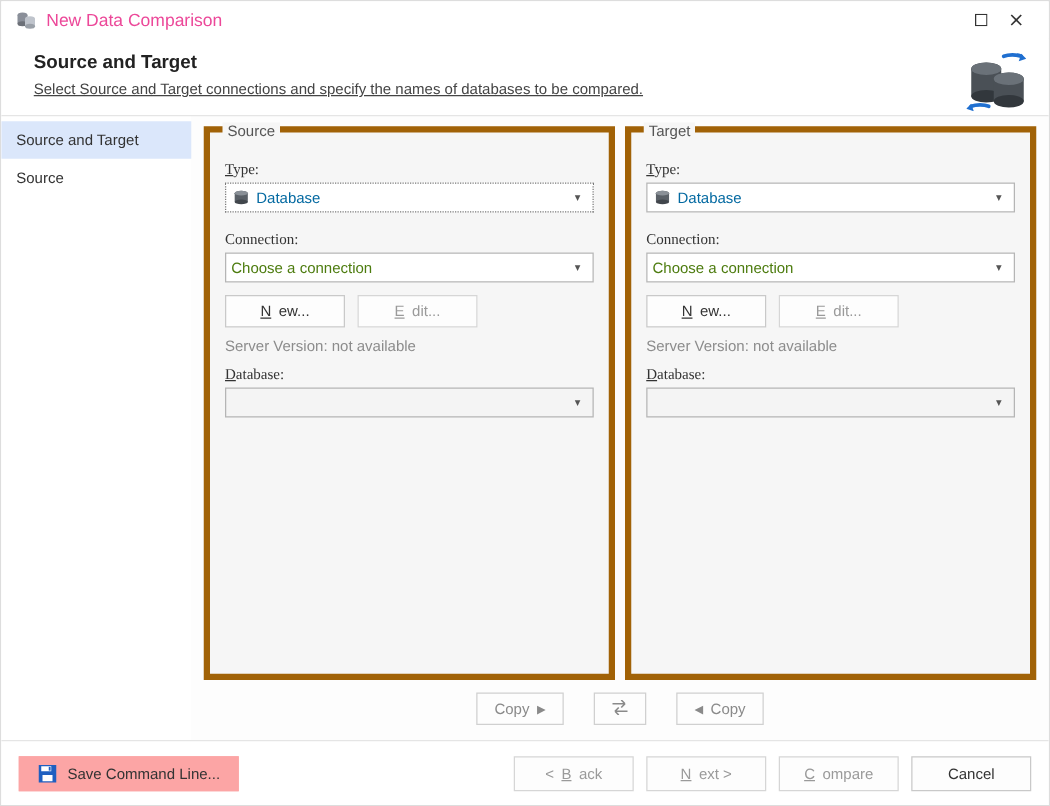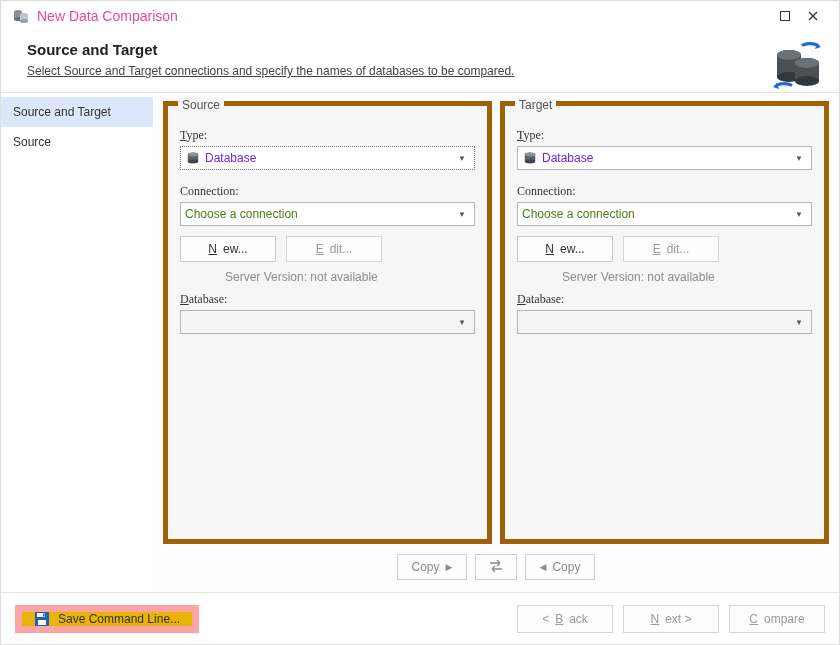--- a/index.html
+++ b/index.html
@@ -109,21 +109,21 @@
     background: #fff;
     border: 1px solid #b5b5b5;
     height: 24px;
     width: 100%;
     padding: 0 4px;
     position: relative;
   }
   .combo.dashed { border: 1px dotted #7a7a7a; }
   .combo.disabled { background:#f4f4f4; color:#999; }
   .combo .db-icon { width:16px; height:16px; margin-right:4px; display:inline-flex; align-items:center; justify-content:center; }
-  .combo .combo-text { flex:1; font-size:12px; color:#6d28d9; white-space:nowrap; overflow:hidden; }
+  .combo .combo-text { flex:1; font-size:12px; color:#0369a1; white-space:nowrap; overflow:hidden; }
   .combo.disabled .combo-text,
   .combo .placeholder { color:#4d7c0f; }
   .combo .arrow {
     width: 16px; display:flex; align-items:center; justify-content:center; color:#555; font-size:9px;
   }
   .btn-row { display:flex; gap:10px; margin-top:10px; margin-bottom:8px; }
   .btn {
     height: 26px;
     min-width: 96px;
     background: #fdfdfd;
@@ -132,25 +132,25 @@
     color: #333;
     display: inline-flex;
     align-items: center;
     justify-content: center;
     cursor: pointer;
     padding: 0 10px;
     gap: 6px;
   }
   .btn .ul { text-decoration: underline; }
   .btn.disabled { color:#9a9a9a; border-color:#d6d6d6; cursor:default; }
-  .server-version { font-size:12px; color:#8c8c8c; margin-top:2px; margin-bottom:8px;margin-left:45px; }
+  .server-version { font-size:12px; color:#8c8c8c; margin-top:2px; margin-bottom:8px; }
   .midbar {
     display:flex;
     justify-content:center;
-    gap:8px;
+    gap:24px;
     padding: 10px 0 4px 0;
     align-items: flex-end;
   }
   .mid-btn {
     height:26px;
     min-width:70px;
     padding: 0 10px;
     border:1px solid #d0d0d0;
     background:#fdfdfd;
     color:#8a8a8a;
@@ -171,22 +171,22 @@
     align-items:center;
     padding: 0 14px;
     gap:10px;
   }
   .footer .spacer { flex:1; }
   .footer .btn, .footer .save-btn {
     height: 28px;
     min-width: 96px;
   }
   .save-btn {
-    border:7px solid #fca5a5;
-    background:#eab308;
+    border:3px solid #fca5a5;
+    background:#fca5a5;
     display:inline-flex;
     align-items:center;
     padding: 0 12px;
     gap:8px;
     font-size:12px;
     color:#333;
     cursor:pointer;
     min-width: 180px;
   }
   .save-btn .floppy { width:16px;height:16px; }
@@ -381,13 +381,16 @@
       <span>ack</span>
     </div>
   <div class="btn disabled">
       <span class="ul">N</span>
       <span>ext &gt;</span>
     </div>
   <div class="btn disabled">
       <span class="ul">C</span>
       <span>ompare</span>
     </div>
+  <div class="btn">
+      <span>Cancel</span>
+    </div>
 </div>
 
 </body></html>

